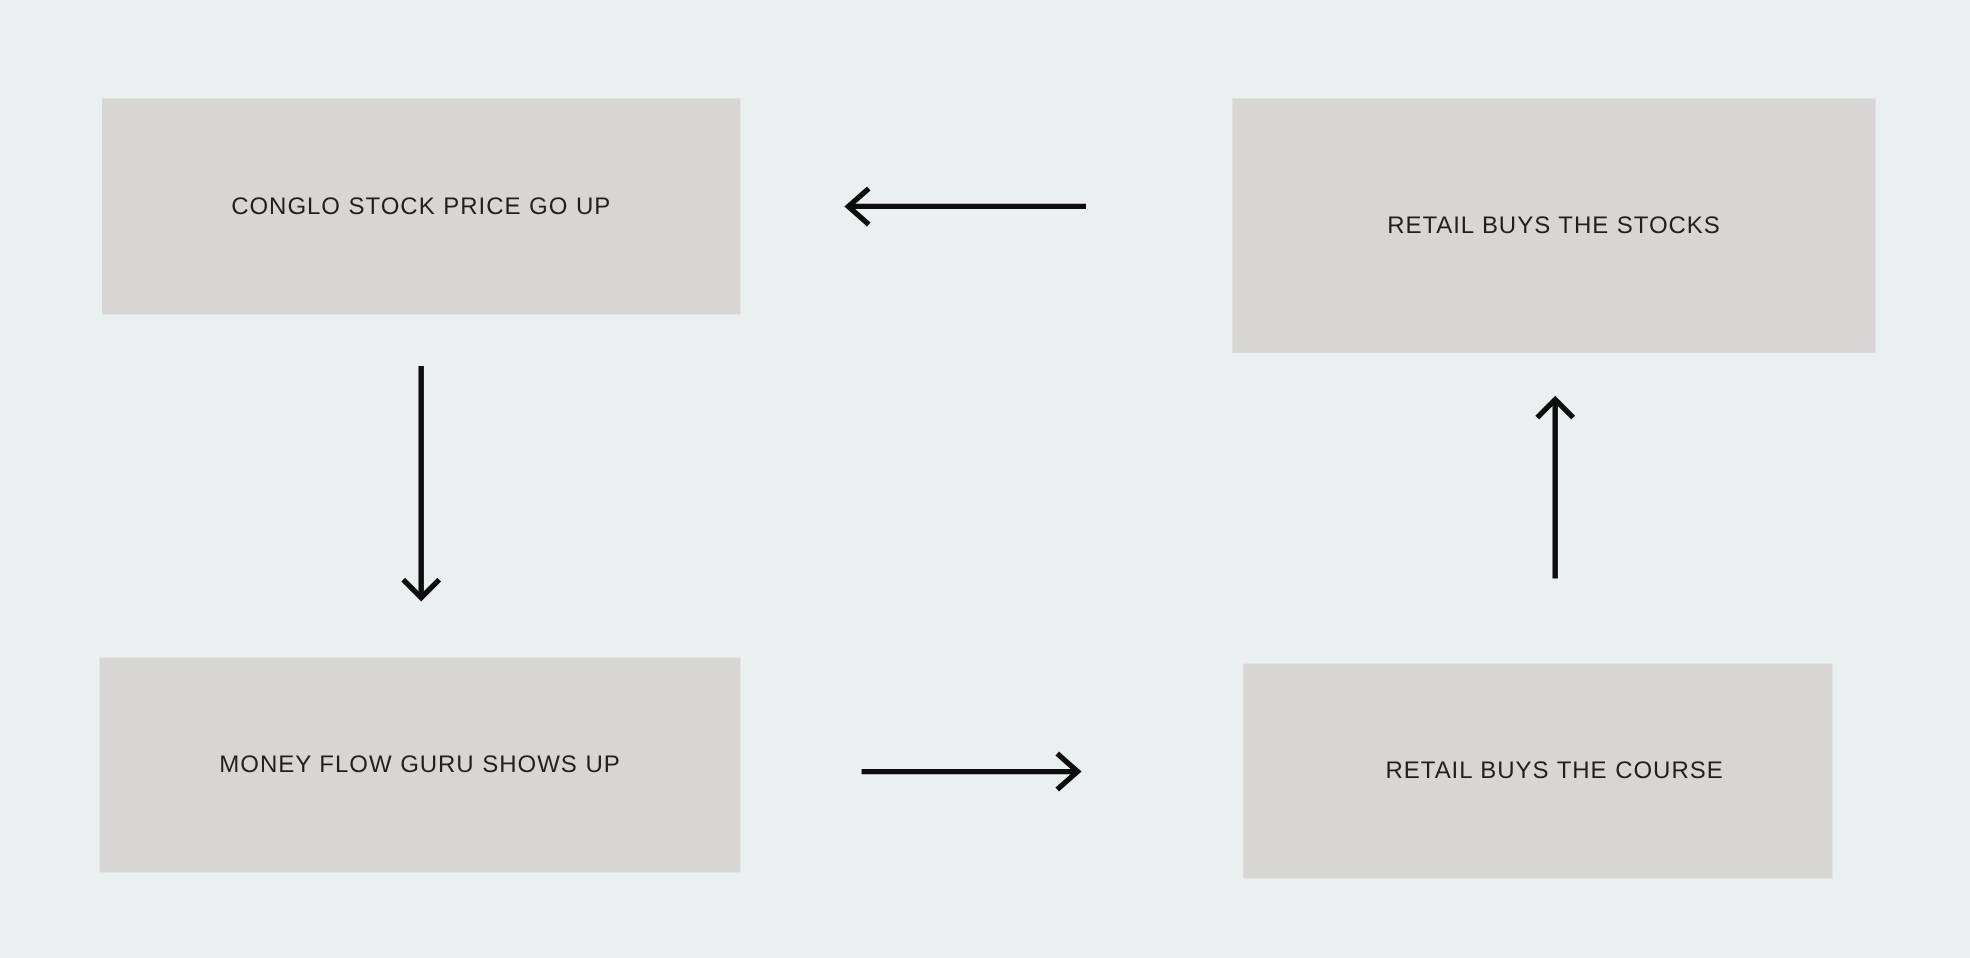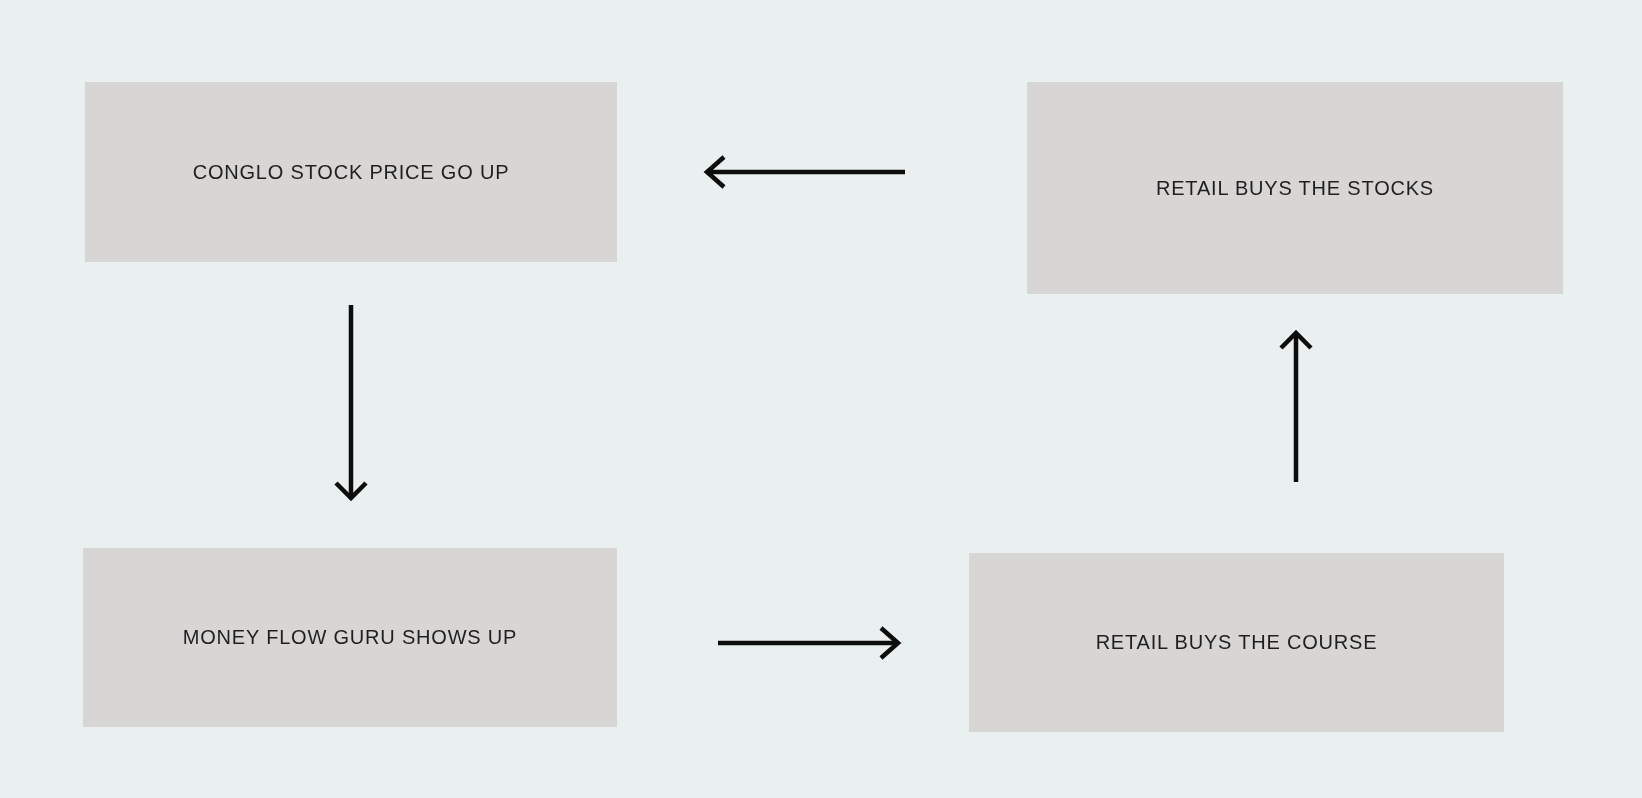--- a/index.html
+++ b/index.html
@@ -29,21 +29,21 @@
   .node-label {
     color: #1f1f1f;
     font-size: 20px;
     letter-spacing: 0.8px;
     font-weight: 400;
     white-space: nowrap;
   }
   #node-tl { left: 85px;   top: 82px;  width: 532px; height: 180px; }
   #node-tr { left: 1027px; top: 82px;  width: 536px; height: 212px; }
   #node-bl { left: 83px;   top: 548px; width: 534px; height: 179px; }
-  #node-br { left: 969px; top: 553px; width: 535px; height: 179px; }
+  #node-br { left: 1036px; top: 553px; width: 463px; height: 179px; padding-left: 28px; }
   svg.arrows-layer {
     position: absolute;
     left: 0;
     top: 0;
     width: 1642px;
     height: 798px;
     pointer-events: none;
   }
   svg.arrows-layer line,
   svg.arrows-layer polyline {

